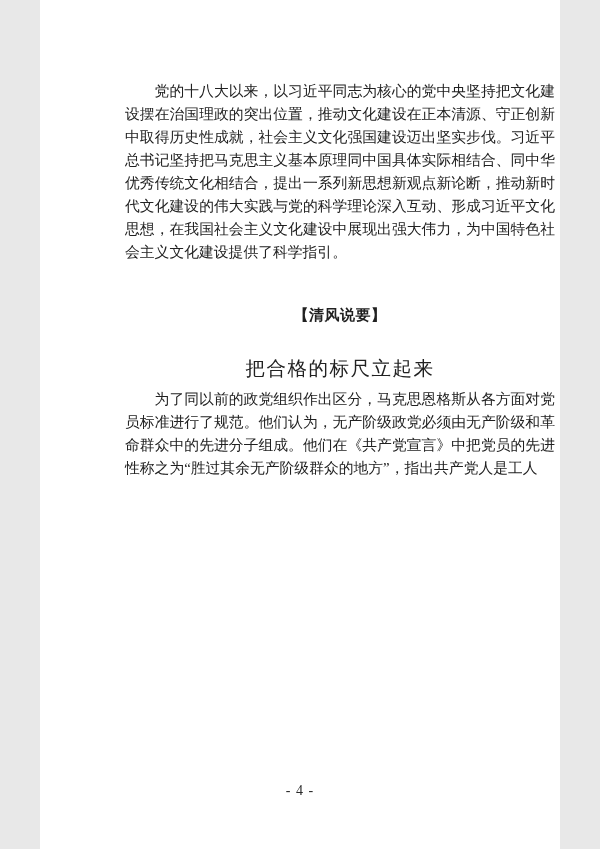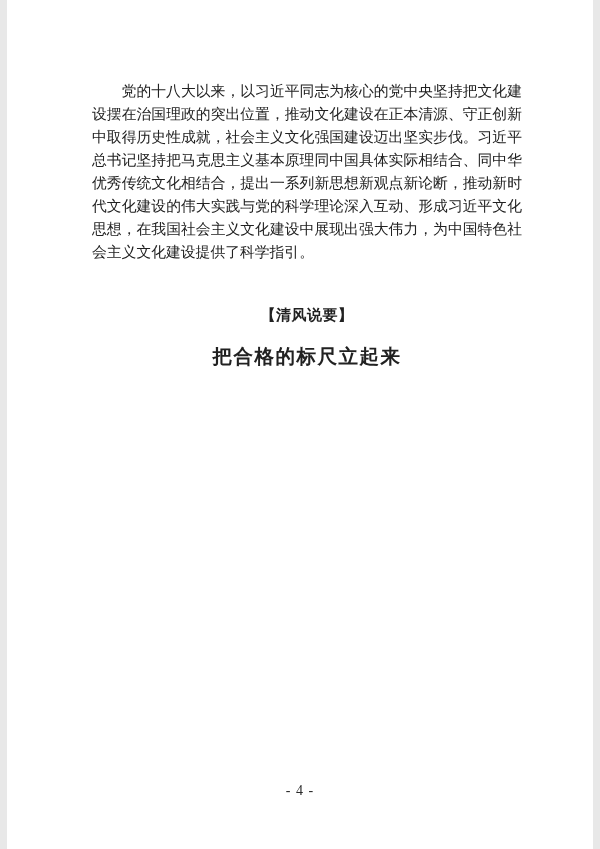--- a/index.html
+++ b/index.html
@@ -2,21 +2,21 @@
 <html><head>
 <meta charset="utf-8">
 <style>
   html, body {
     margin: 0;
     padding: 0;
     background: #e8e8e8;
   }
   .page {
     position: relative;
-    width: 586px;
+    width: 520px;
     height: 849px;
     margin: 0 auto;
     background: #ffffff;
     color: #212121;
     font-family: "Liberation Serif", "DejaVu Serif", serif;
     overflow: hidden;
   }
   .content {
     position: absolute;
     left: 85px;
@@ -36,24 +36,24 @@
   }
   .section-label {
     margin: 40px 0 0 0;
     font-size: 15px;
     line-height: 23px;
     font-weight: bold;
     letter-spacing: 0.5px;
     text-align: center;
   }
   .article-title {
-    margin: 16px 0 0 0;
+    margin: 28px 0 0 0;
     font-size: 19.5px;
     line-height: 28px;
-    font-weight: bold;
+    font-weight: normal;
     text-align: center;
     letter-spacing: 1.5px;
   }
   .first-after-title {
     margin-top: 26px;
   }
   .page-number {
     position: absolute;
     left: 0;
     right: 0;
@@ -68,16 +68,17 @@
 <body>
 
 <div class="page">
   <div class="content">
     <p class="body-para">党的十八大以来，以习近平同志为核心的党中央坚持把文化建设摆在治国理政的突出位置，推动文化建设在正本清源、守正创新中取得历史性成就，社会主义文化强国建设迈出坚实步伐。习近平总书记坚持把马克思主义基本原理同中国具体实际相结合、同中华优秀传统文化相结合，提出一系列新思想新观点新论断，推动新时代文化建设的伟大实践与党的科学理论深入互动、形成习近平文化思想，在我国社会主义文化建设中展现出强大伟力，为中国特色社会主义文化建设提供了科学指引。</p>
 
     <p class="section-label">【清风说要】</p>
 
     <h1 class="article-title">把合格的标尺立起来</h1>
 
+    <p class="body-para para-gap">为了同以前的政党组织作出区分，马克思恩格斯从各方面对党员标准进行了规范。他们认为，无产阶级政党必须由无产阶级和革命群众中的先进分子组成。他们在《共产党宣言》中把党员的先进性称之为“胜过其余无产阶级群众的地方”，指出共产党人是工人</p>
   </div>
 
   <div class="page-number">- 4 -</div>
 </div>
 
 </body></html>

